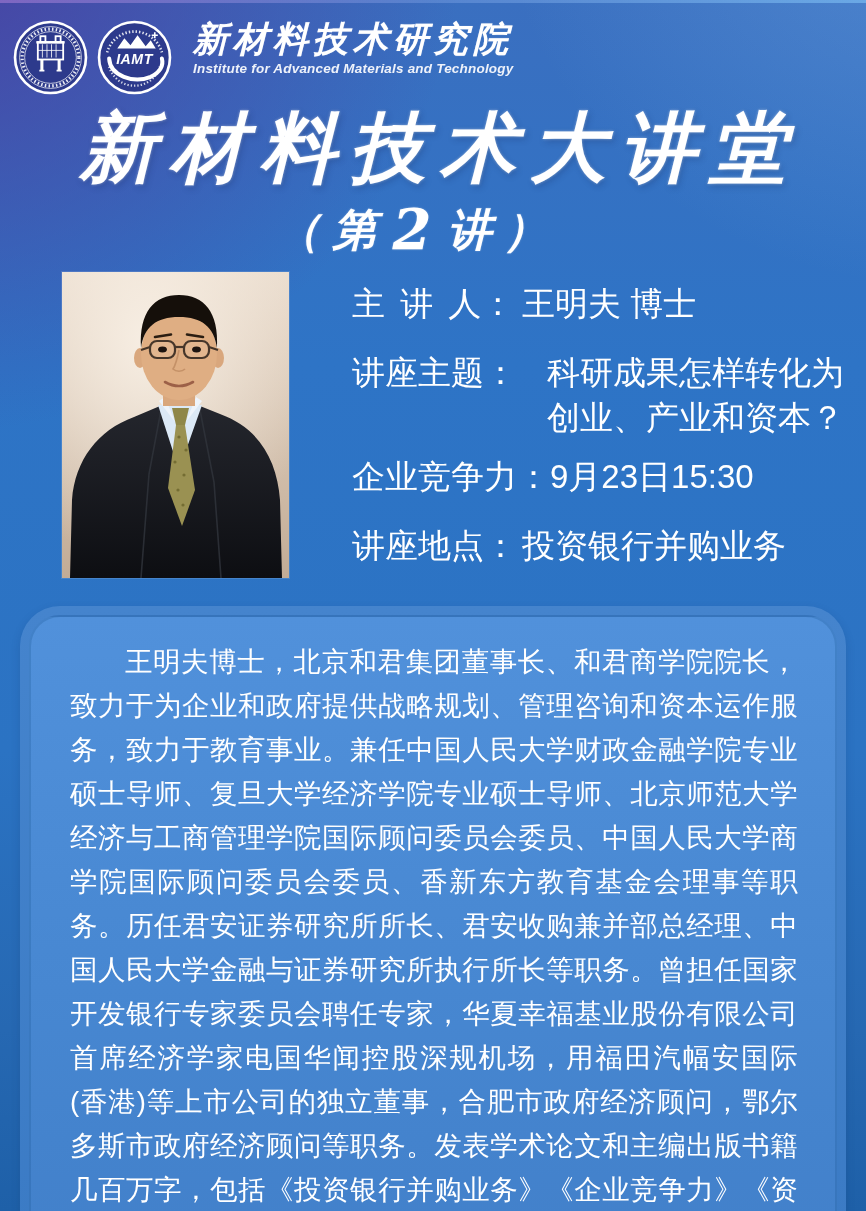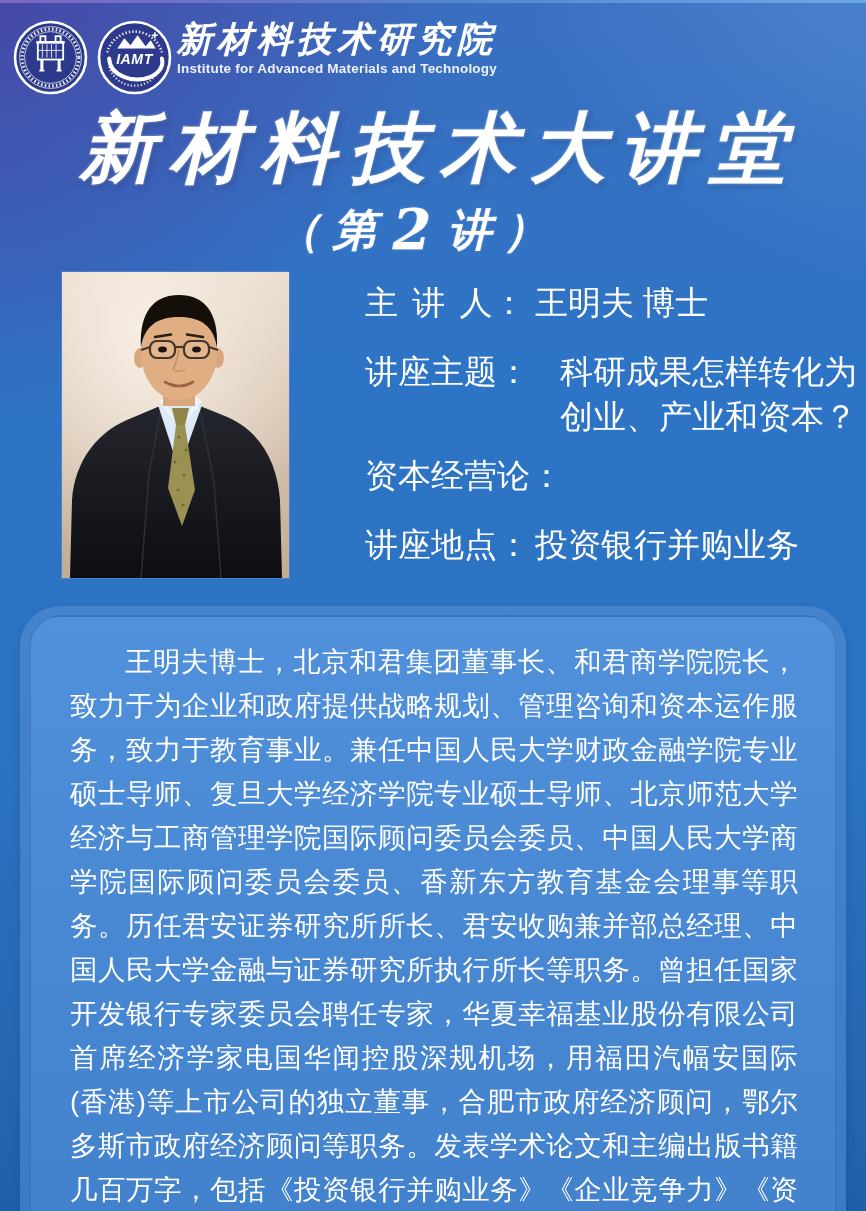--- a/index.html
+++ b/index.html
@@ -11,26 +11,26 @@
       radial-gradient(120% 80% at 108% -10%, rgba(115,175,232,0.40) 0%, rgba(115,175,232,0) 42%),
       linear-gradient(180deg,#3a6fc0 0%,#2e74c6 30%,#2b73c3 62%,#2668b2 85%,#1e60a8 100%);
   }
   .top-line{position:absolute;top:0;left:0;width:866px;height:3px;
     background:linear-gradient(90deg,rgba(150,115,205,.7),rgba(110,150,220,.55),rgba(120,185,240,.7));}
 
   
   .header{position:absolute;top:20px;left:13px;display:flex;align-items:flex-start;}
   .logo{width:75px;height:75px;display:block;}
   .logo + .logo{margin-left:9px;}
-  .header-text{margin-left:5px;color:#fff;}
+  .header-text{margin-left:21px;color:#fff;}
   .institute-cn{
     font-family:"DejaVu Serif","Liberation Serif",serif;font-style:italic;font-weight:700;
     font-size:35px;letter-spacing:5px;line-height:38px;text-shadow:0 0 1px rgba(255,255,255,.5);
   }
-  .institute-en{font-size:13.5px;font-weight:700;letter-spacing:.2px;margin-top:3px;color:#eef2fa;}
+  .institute-en{font-size:13.5px;font-weight:700;letter-spacing:.2px;margin-top:3px;color:#eef2fa;font-style:italic;}
 
   
   .main-title{
     position:absolute;top:98px;left:0;width:866px;text-align:center;color:#fff;
     font-family:"DejaVu Serif","Liberation Serif",serif;font-style:italic;font-weight:700;
     font-size:76px;letter-spacing:14px;padding-left:14px;box-sizing:border-box;
     text-shadow:0 0 3px rgba(255,255,255,.45), 2px 3px 6px rgba(20,40,90,.25);
   }
   .sub-title{
     position:absolute;top:196px;left:0;width:824px;text-align:center;color:#fff;
@@ -38,21 +38,21 @@
     font-size:44px;letter-spacing:12px;padding-left:12px;box-sizing:border-box;
     text-shadow:0 0 2px rgba(255,255,255,.4);
   }
   .sub-title .num{font-size:56px;vertical-align:-4px;padding:0 4px;}
 
   
   .photo{position:absolute;left:62px;top:272px;width:227px;height:306px;box-shadow:0 0 0 1px rgba(255,255,255,.12);}
   .photo svg{display:block;}
 
   
-  .info{position:absolute;left:365px;top:281px;width:494px;color:#fff;font-family:Liberation Serif, serif;}
+  .info{position:absolute;left:352px;top:281px;width:494px;color:#fff;}
   .info-row{display:flex;margin-bottom:24px;font-size:33px;line-height:45px;font-weight:500;}
   .info-label{flex:0 0 170px;white-space:pre;word-spacing:6px;}
   .info-value{max-width:322px;text-align:right;}
   .info-row.topic{margin-bottom:14px;}
 
   
   .bio-outer{
     position:absolute;left:20px;top:606px;width:826px;box-sizing:border-box;
     background:linear-gradient(180deg,#4584cd,#3a7ac4);border-radius:40px;padding:9px;
     box-shadow:0 4px 10px rgba(15,50,100,.18);
@@ -175,21 +175,22 @@
 <div class="info">
   <div class="info-row">
     <span class="info-label">主 讲 人：</span>
     <span class="info-value">王明夫 博士</span>
   </div>
   <div class="info-row topic">
     <span class="info-label">讲座主题：</span>
     <span class="info-value">科研成果怎样转化为创业、产业和资本？</span>
   </div>
   <div class="info-row">
-    <span class="info-label">资本经营论：</span>
+    <span class="info-label">企业竞争力：</span>
+    <span class="info-value">9月23日15:30</span>
   </div>
   <div class="info-row">
     <span class="info-label">讲座地点：</span>
     <span class="info-value">投资银行并购业务</span>
   </div>
 </div>
 
 <div class="bio-outer">
   <div class="bio-inner">
     <p class="bio-text">王明夫博士，北京和君集团董事长、和君商学院院长，致力于为企业和政府提供战略规划、管理咨询和资本运作服务，致力于教育事业。兼任中国人民大学财政金融学院专业硕士导师、复旦大学经济学院专业硕士导师、北京师范大学经济与工商管理学院国际顾问委员会委员、中国人民大学商学院国际顾问委员会委员、香新东方教育基金会理事等职务。历任君安证券研究所所长、君安收购兼并部总经理、中国人民大学金融与证券研究所执行所长等职务。曾担任国家开发银行专家委员会聘任专家，华夏幸福基业股份有限公司首席经济学家电国华闻控股深规机场，用福田汽幅安国际(香港)等上市公司的独立董事，合肥市政府经济顾问，鄂尔多斯市政府经济顾问等职务。发表学术论文和主编出版书籍几百万字，包括《投资银行并购业务》《企业竞争力》《资本经营论》《蓝筹》《高手身影》《三度修炼》等。</p>

